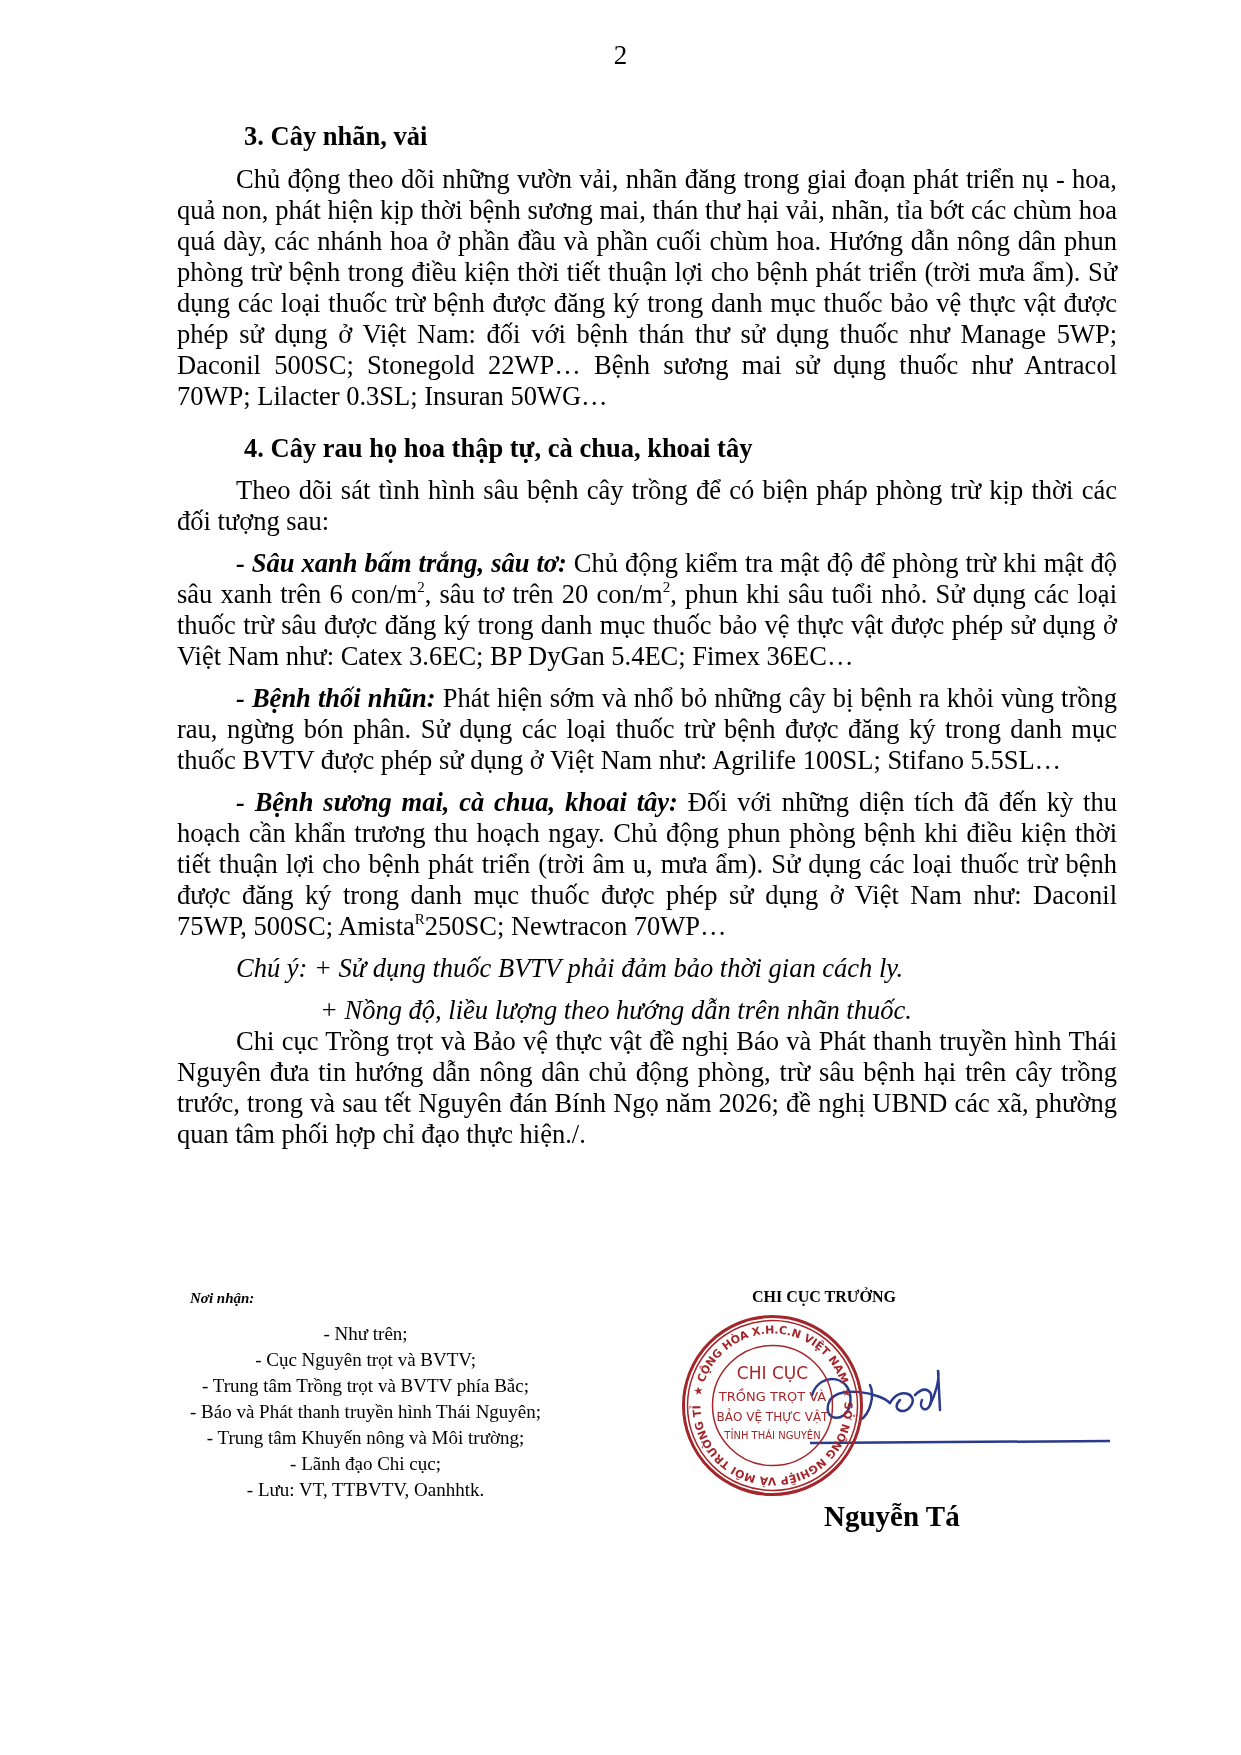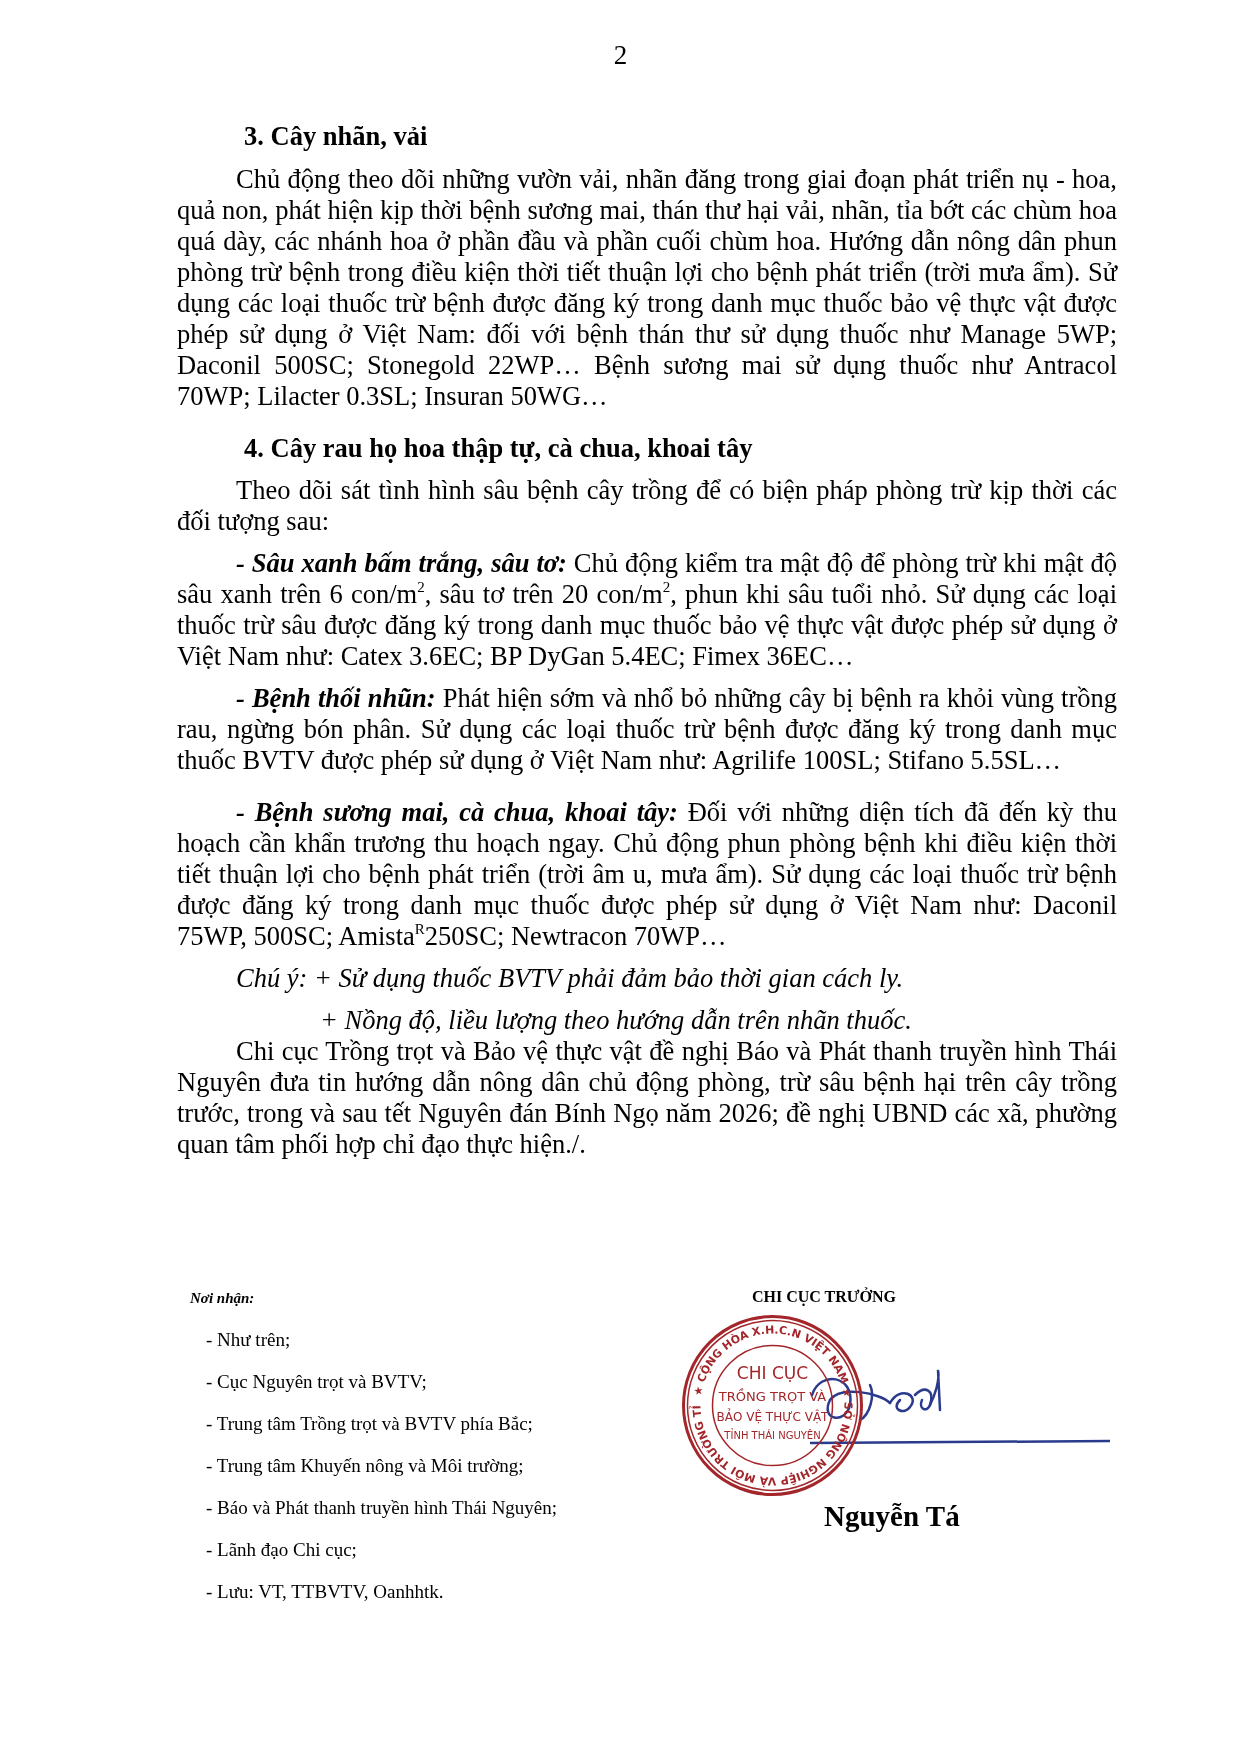--- a/index.html
+++ b/index.html
@@ -8,21 +8,21 @@
   .page-number { position: absolute; top: 40px; left: 0; width: 1241px; text-align: center; font-size: 27px; }
   .body { position: absolute; left: 177px; width: 940px; font-size: 26.5px; line-height: 31px; }
   .p { margin: 0; text-align: justify; text-align-last: left; }
   .indent { text-indent: 59px; }
   .heading { font-weight: bold; text-indent: 59px; margin: 8px; }
   .lead { font-weight: bold; font-style: italic; }
   .note { font-style: italic; margin: 0; }
   sup { font-size: 15px; line-height: 0; vertical-align: 11px; }
   .recipients { position: absolute; left: 190px; top: 1285px; font-size: 19px; line-height: 26px; }
   .recipients .title { font-weight: bold; font-style: italic; font-size: 15px; margin-bottom: 10px; }
-  .recipients .item { margin: 16px; }
+  .recipients .item { margin: 0; text-align: center; }
   .sign-title { position: absolute; left: 752px; top: 1288px; font-weight: bold; font-size: 16px; }
   .sign-name { position: absolute; left: 824px; top: 1500px; font-weight: bold; font-size: 29px; }
   .stamp { position: absolute; left: 680px; top: 1313px; width: 185px; height: 185px; }
   .signature { position: absolute; left: 810px; top: 1365px; width: 300px; height: 85px; }
 </style>
 </head>
 <body>
 
 <div class="page-number">2</div>
 
@@ -36,37 +36,37 @@
   <p class="p indent" style="margin-top:11px;">Theo dõi sát tình hình sâu bệnh cây trồng để có biện pháp phòng trừ kịp thời các đối tượng sau:</p>
 
   <p class="p indent" style="margin-top:11px;">
     <span class="lead">- Sâu xanh bấm trắng, sâu tơ:</span><span> Chủ động kiểm tra mật độ để phòng trừ khi mật độ sâu xanh trên 6 con/m</span><sup>2</sup><span>, sâu tơ trên 20 con/m</span><sup>2</sup><span>, phun khi sâu tuổi nhỏ. Sử dụng các loại thuốc trừ sâu được đăng ký trong danh mục thuốc bảo vệ thực vật được phép sử dụng ở Việt Nam như: Catex 3.6EC; BP DyGan 5.4EC; Fimex 36EC…</span>
   </p>
 
   <p class="p indent" style="margin-top:11px;">
     <span class="lead">- Bệnh thối nhũn:</span><span> Phát hiện sớm và nhổ bỏ những cây bị bệnh ra khỏi vùng trồng rau, ngừng bón phân. Sử dụng các loại thuốc trừ bệnh được đăng ký trong danh mục thuốc BVTV được phép sử dụng ở Việt Nam như: Agrilife 100SL; Stifano 5.5SL…</span>
   </p>
 
-  <p class="p indent" style="margin-top:21px;">
+  <p class="p indent" style="margin-top:11px;">
     <span class="lead">- Bệnh sương mai, cà chua, khoai tây:</span><span> Đối với những diện tích đã đến kỳ thu hoạch cần khẩn trương thu hoạch ngay. Chủ động phun phòng bệnh khi điều kiện thời tiết thuận lợi cho bệnh phát triển (trời âm u, mưa ẩm). Sử dụng các loại thuốc trừ bệnh được đăng ký trong danh mục thuốc được phép sử dụng ở Việt Nam như: Daconil 75WP, 500SC; Amista</span><sup>R</sup><span>250SC; Newtracon 70WP…</span>
   </p>
 
   <p class="note" style="margin-top:11px; padding-left:59px;">Chú ý:  + Sử dụng thuốc BVTV phải đảm bảo thời gian cách ly.</p>
   <p class="note" style="margin-top:11px; padding-left:143px;">+ Nồng độ, liều lượng theo hướng dẫn trên nhãn thuốc.</p>
 
   <p class="p indent" style="">Chi cục Trồng trọt và Bảo vệ thực vật đề nghị Báo và Phát thanh truyền hình Thái Nguyên đưa tin hướng dẫn nông dân chủ động phòng, trừ sâu bệnh hại trên cây trồng trước, trong và sau tết Nguyên đán Bính Ngọ năm 2026; đề nghị UBND các xã, phường quan tâm phối hợp chỉ đạo thực hiện./.</p>
 </div>
 
 <div class="recipients">
   <div class="title">Nơi nhận:</div>
   <p class="item">- Như trên;</p>
   <p class="item">- Cục Nguyên trọt và BVTV;</p>
   <p class="item">- Trung tâm Trồng trọt và BVTV phía Bắc;</p>
+  <p class="item">- Báo và Phát thanh truyền hình Thái Nguyên;</p>
   <p class="item">- Trung tâm Khuyến nông và Môi trường;</p>
-  <p class="item">- Báo và Phát thanh truyền hình Thái Nguyên;</p>
   <p class="item">- Lãnh đạo Chi cục;</p>
   <p class="item">- Lưu: VT, TTBVTV, Oanhhtk.</p>
 </div>
 
 <div class="sign-title">CHI CỤC TRƯỞNG</div>
 
 <svg class="signature" viewBox="0 0 300 85">
   <g fill="none" stroke="#2a3a8c" stroke-width="2.5" stroke-linecap="round">
     <path d="M2 30 C 10 5, 45 10, 40 40 C 35 60, 10 55, 20 35 C 30 20, 70 28, 80 38"></path>
     <path d="M60 20 C 65 30, 60 50, 50 55"></path>

